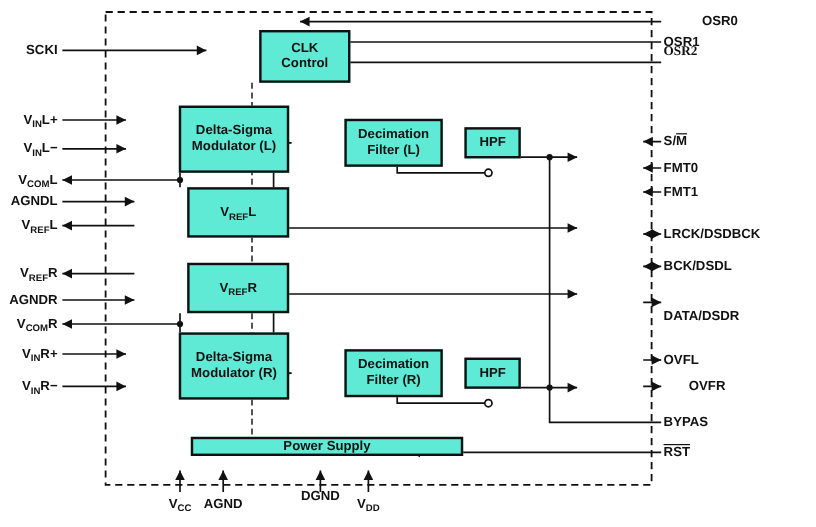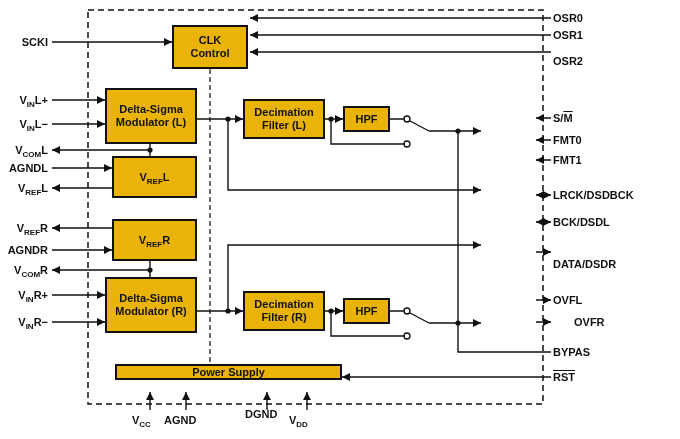--- a/index.html
+++ b/index.html
@@ -1,26 +1,26 @@
 <!DOCTYPE html>
 <html><head>
 <meta charset="utf-8">
 <style>
   html,body{margin:0;padding:0;background:#fff;}
   .stage{position:relative;width:680px;height:439px;background:#ffffff;
          font-family:"Liberation Sans",sans-serif;color:#111;overflow:hidden;}
   svg{position:absolute;left:0;top:0;}
-  .block{position:absolute;box-sizing:border-box;border:2px solid #111;background:#eab308;
+  .block{position:absolute;box-sizing:border-box;border:2px solid #111;background:#5eead4;
          display:flex;flex-direction:column;align-items:center;justify-content:center;
-         font-weight:bold;font-size:11px;line-height:13px;text-align:center;}
+         font-weight:bold;font-size:11px;line-height:13px;text-align:center;margin-left:44px;}
   .block.small{font-size:10.5px;line-height:12px;}
   .lbl{position:absolute;font-weight:bold;font-size:11px;line-height:14px;white-space:nowrap;}
   .lbl.l{left:2px;width:46px;text-align:right;}
   .lbl.r{left:553px;text-align:left;}
-  .lbl.b{}
+  .lbl.b{text-align:center;}
   sub{font-size:8px;line-height:0;}
   .over{text-decoration:overline;}
 </style>
 </head>
 <body>
 
 <div class="stage">
 
   <svg width="680" height="439" viewBox="0 0 680 439">
 
@@ -118,23 +118,23 @@
   <div class="lbl l" style="top:117px;"><span>V</span><sub>IN</sub><span>L−</span></div>
   <div class="lbl l" style="top:143px;"><span>V</span><sub>COM</sub><span>L</span></div>
   <div class="lbl l" style="top:161px;"><span>AGNDL</span></div>
   <div class="lbl l" style="top:181px;"><span>V</span><sub>REF</sub><span>L</span></div>
   <div class="lbl l" style="top:221px;"><span>V</span><sub>REF</sub><span>R</span></div>
   <div class="lbl l" style="top:243px;"><span>AGNDR</span></div>
   <div class="lbl l" style="top:263px;"><span>V</span><sub>COM</sub><span>R</span></div>
   <div class="lbl l" style="top:288px;"><span>V</span><sub>IN</sub><span>R+</span></div>
   <div class="lbl l" style="top:315px;"><span>V</span><sub>IN</sub><span>R−</span></div>
 
-  <div class="lbl r" style="top:11px;"><span>OSR0</span></div>
+  <div class="lbl r" style="top:11px;margin-left:32px;"><span>OSR0</span></div>
   <div class="lbl r" style="top:28px;"><span>OSR1</span></div>
-  <div class="lbl r" style="top:54px;"><span>OSR2</span></div>
+  <div class="lbl r" style="top:36px;font-family:Liberation Serif, serif;"><span>OSR2</span></div>
   <div class="lbl r" style="top:111px;"><span>S/</span><span class="over">M</span></div>
   <div class="lbl r" style="top:133px;"><span>FMT0</span></div>
   <div class="lbl r" style="top:153px;"><span>FMT1</span></div>
   <div class="lbl r" style="top:188px;"><span>LRCK/DSDBCK</span></div>
   <div class="lbl r" style="top:215px;"><span>BCK/DSDL</span></div>
   <div class="lbl r" style="top:245px;margin-top:12px;"><span>DATA/DSDR</span></div>
   <div class="lbl r" style="top:293px;"><span>OVFL</span></div>
   <div class="lbl r" style="top:315px;margin-left:21px;"><span>OVFR</span></div>
   <div class="lbl r" style="top:345px;"><span>BYPAS</span></div>
   <div class="lbl r" style="top:370px;"><span class="over">RST</span></div>

